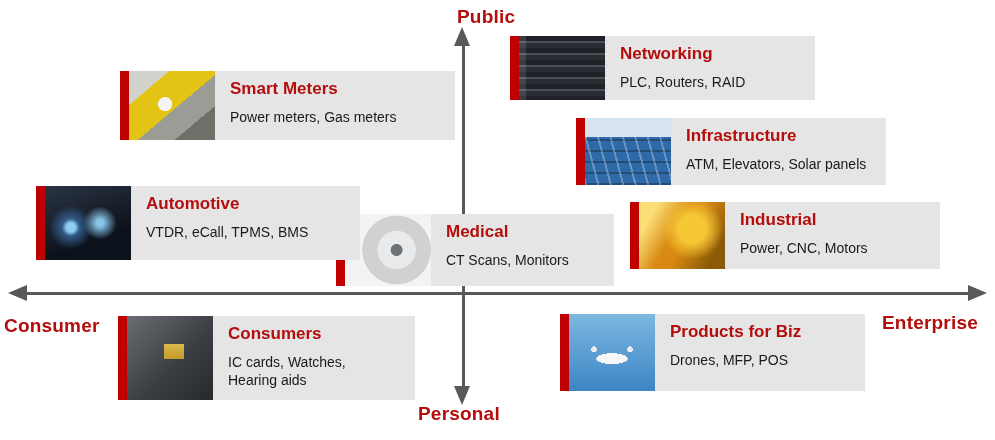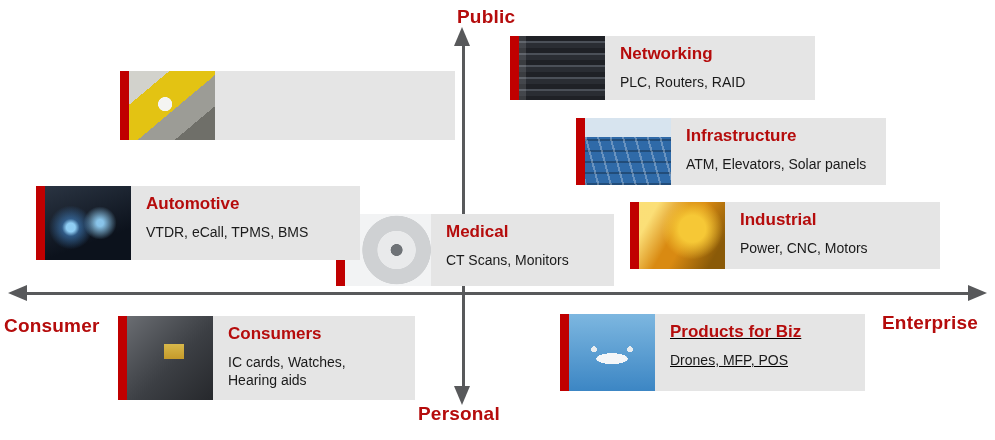--- a/index.html
+++ b/index.html
@@ -39,21 +39,21 @@
   .card-title  { color:#b50c0c; font-weight:bold; font-size:17px; line-height:1.1; }
   .card-sub    { color:#1a1a1a; font-size:14px; margin-top:9px; line-height:1.3; white-space:pre-line; }
 
   #card-smart-meters     { left:120px; top:71px;  width:335px; height:69px; }
   #card-networking       { left:510px; top:36px;  width:305px; height:64px; }
   #card-infrastructure   { left:576px; top:118px; width:310px; height:67px; }
   #card-medical          { left:336px; top:168px; width:278px; height:72px;margin-top:46px; }
   #card-automotive       { left:36px;  top:186px; width:324px; height:74px; }
   #card-industrial       { left:630px; top:202px; width:310px; height:67px; }
   #card-consumers        { left:118px; top:316px; width:297px; height:84px; }
-  #card-products-for-biz { left:560px; top:314px; width:305px; height:77px;text-decoration:underline; }
+  #card-products-for-biz { left:560px; top:314px; width:305px; height:77px; }
 
   
   .thumb-smart-meter {
     background-color:#9c9c96;
     background-image:
       radial-gradient(circle at 42% 48%, #f4f4f2 0 11%, rgba(0,0,0,0) 12%),
       linear-gradient(140deg, #d2d2cc 0 24%, #e3c313 24% 54%, #9c9c96 54% 76%, #6f6f69 76% 100%);
   }
   .thumb-server-rack {
     background-color:#24262b;
@@ -117,20 +117,24 @@
   <div class="arrow" id="v-arrow-bottom"></div>
 
   <div class="axis-label" id="label-public">Public</div>
   <div class="axis-label" id="label-personal">Personal</div>
   <div class="axis-label" id="label-consumer">Consumer</div>
   <div class="axis-label" id="label-enterprise">Enterprise</div>
 
   <div class="card" id="card-smart-meters">
     <div class="bar"></div>
     <div class="thumb thumb-smart-meter"></div>
+    <div class="body">
+      <div class="card-title">Smart Meters</div>
+      <div class="card-sub">Power meters, Gas meters</div>
+    </div>
   </div>
 
   <div class="card" id="card-networking">
     <div class="bar"></div>
     <div class="thumb thumb-server-rack"></div>
     <div class="body">
       <div class="card-title">Networking</div>
       <div class="card-sub">PLC, Routers, RAID</div>
     </div>
   </div>

